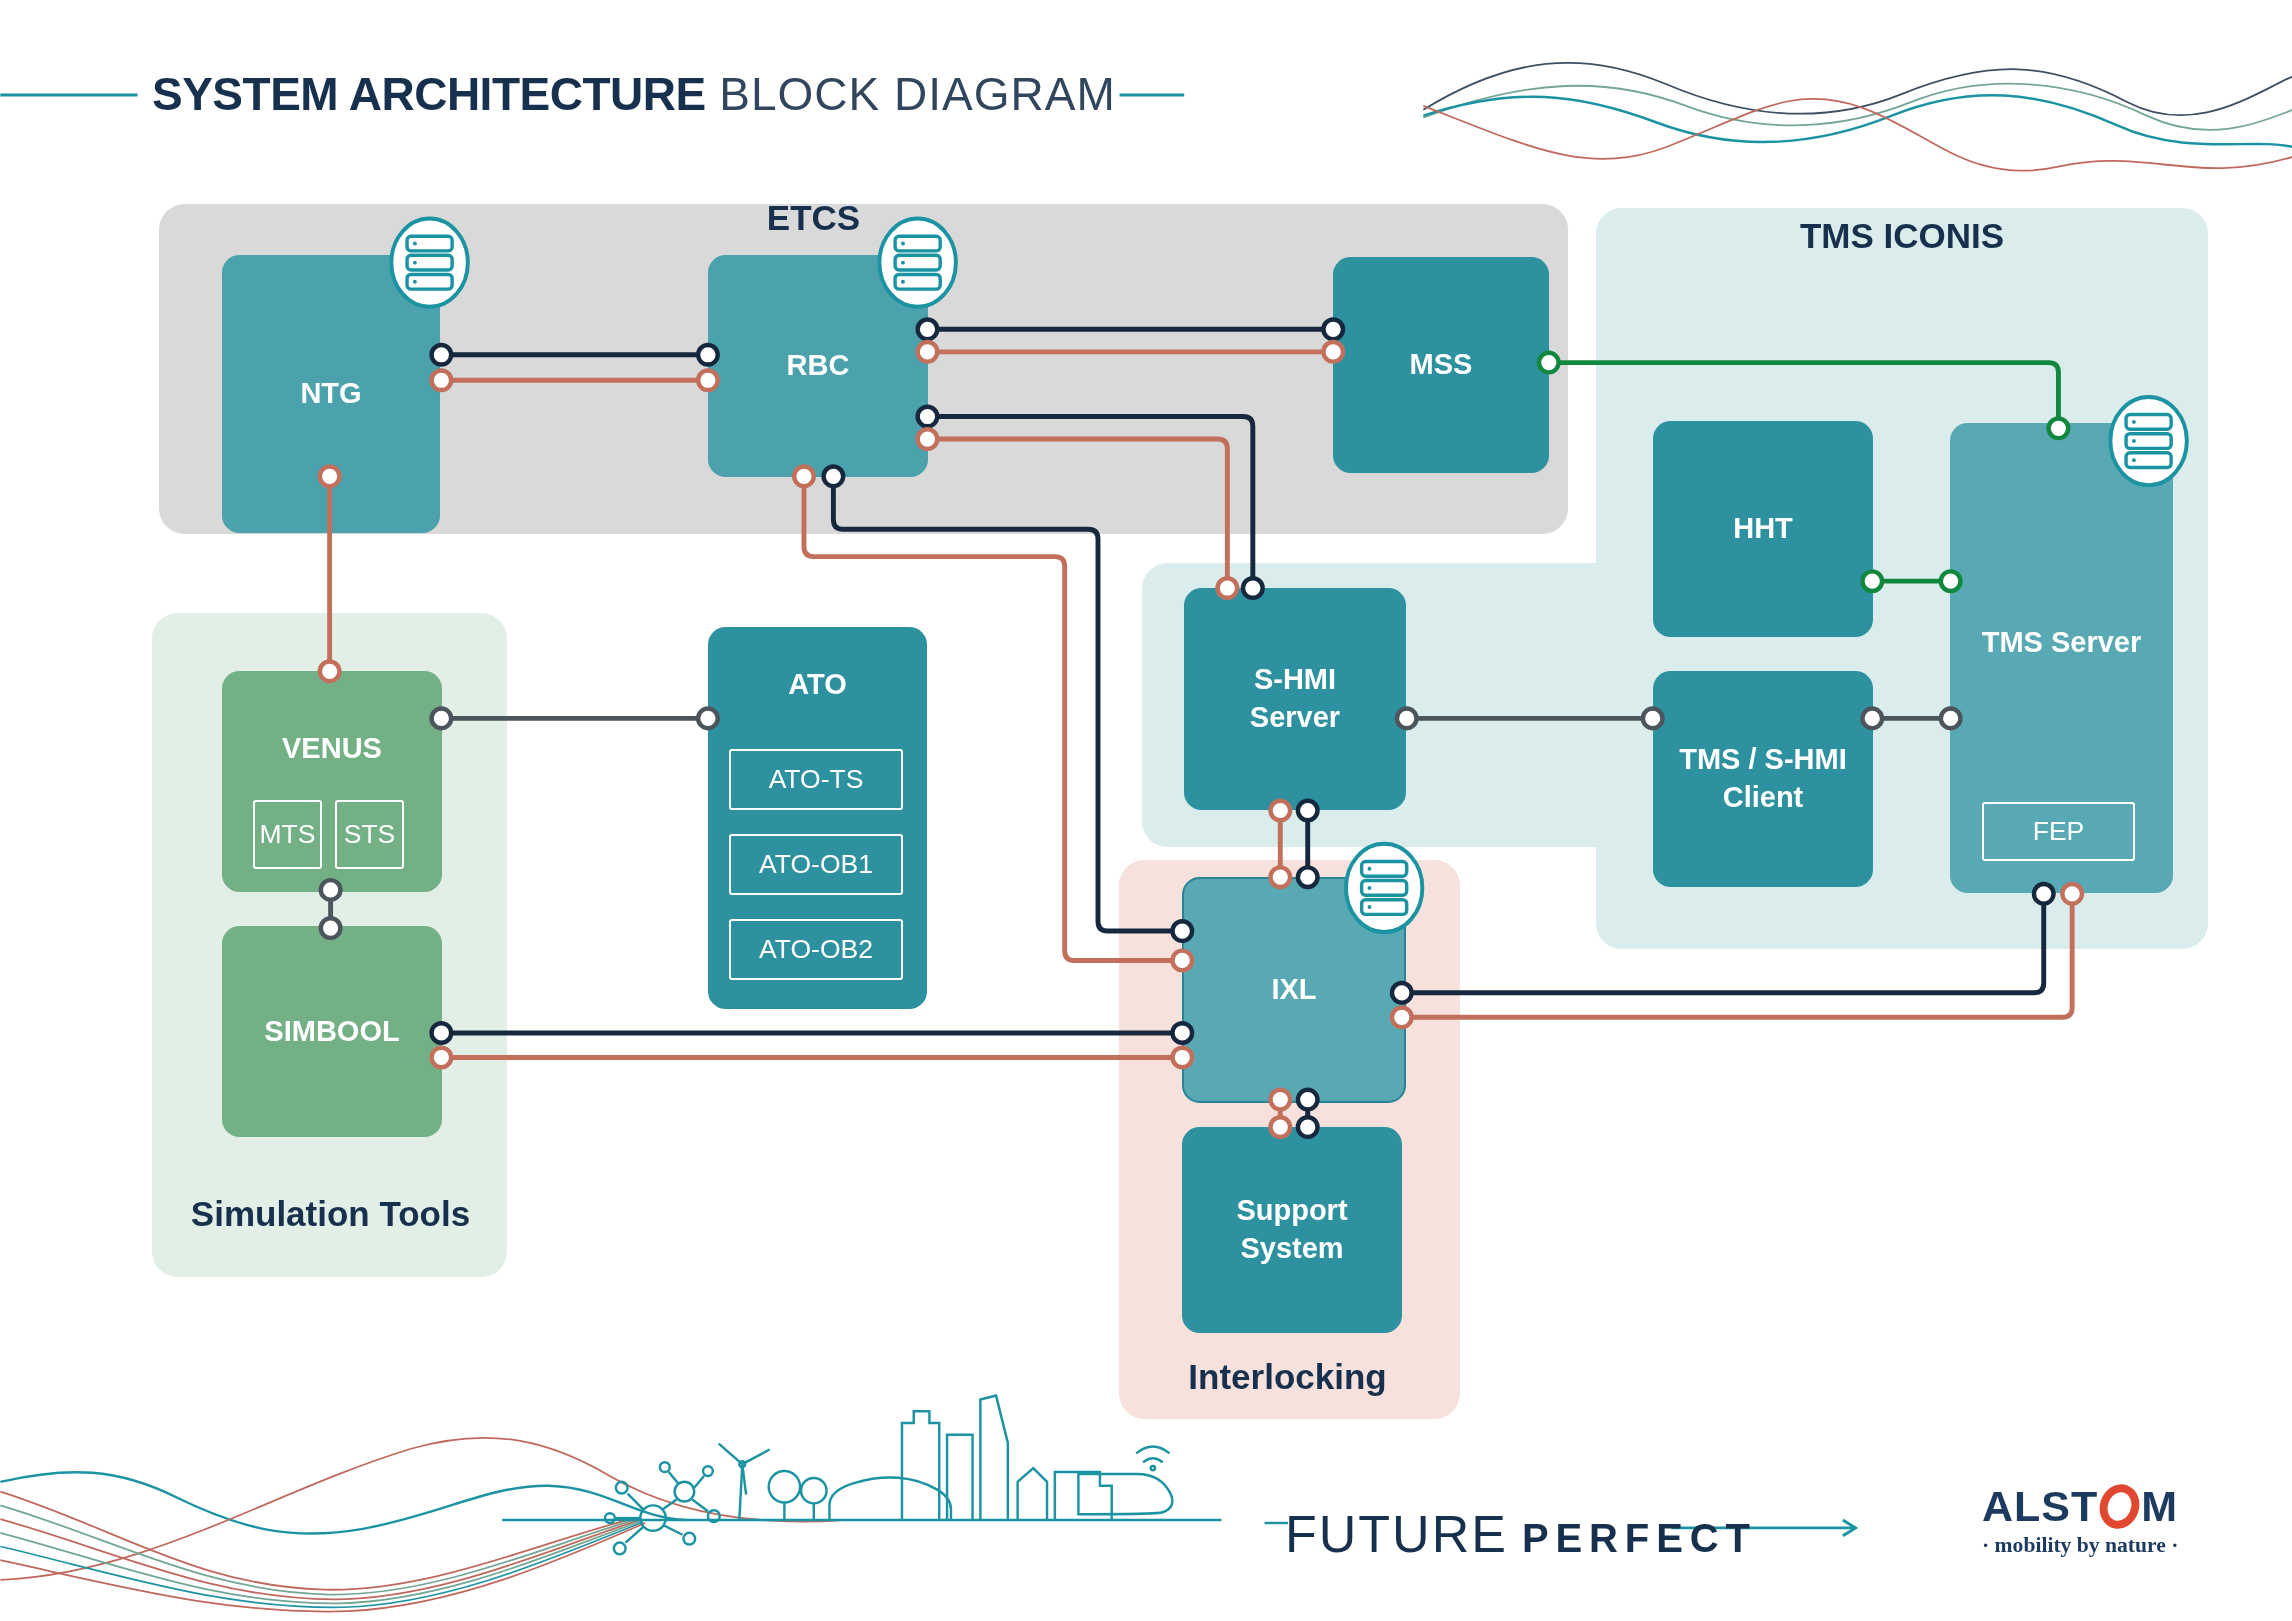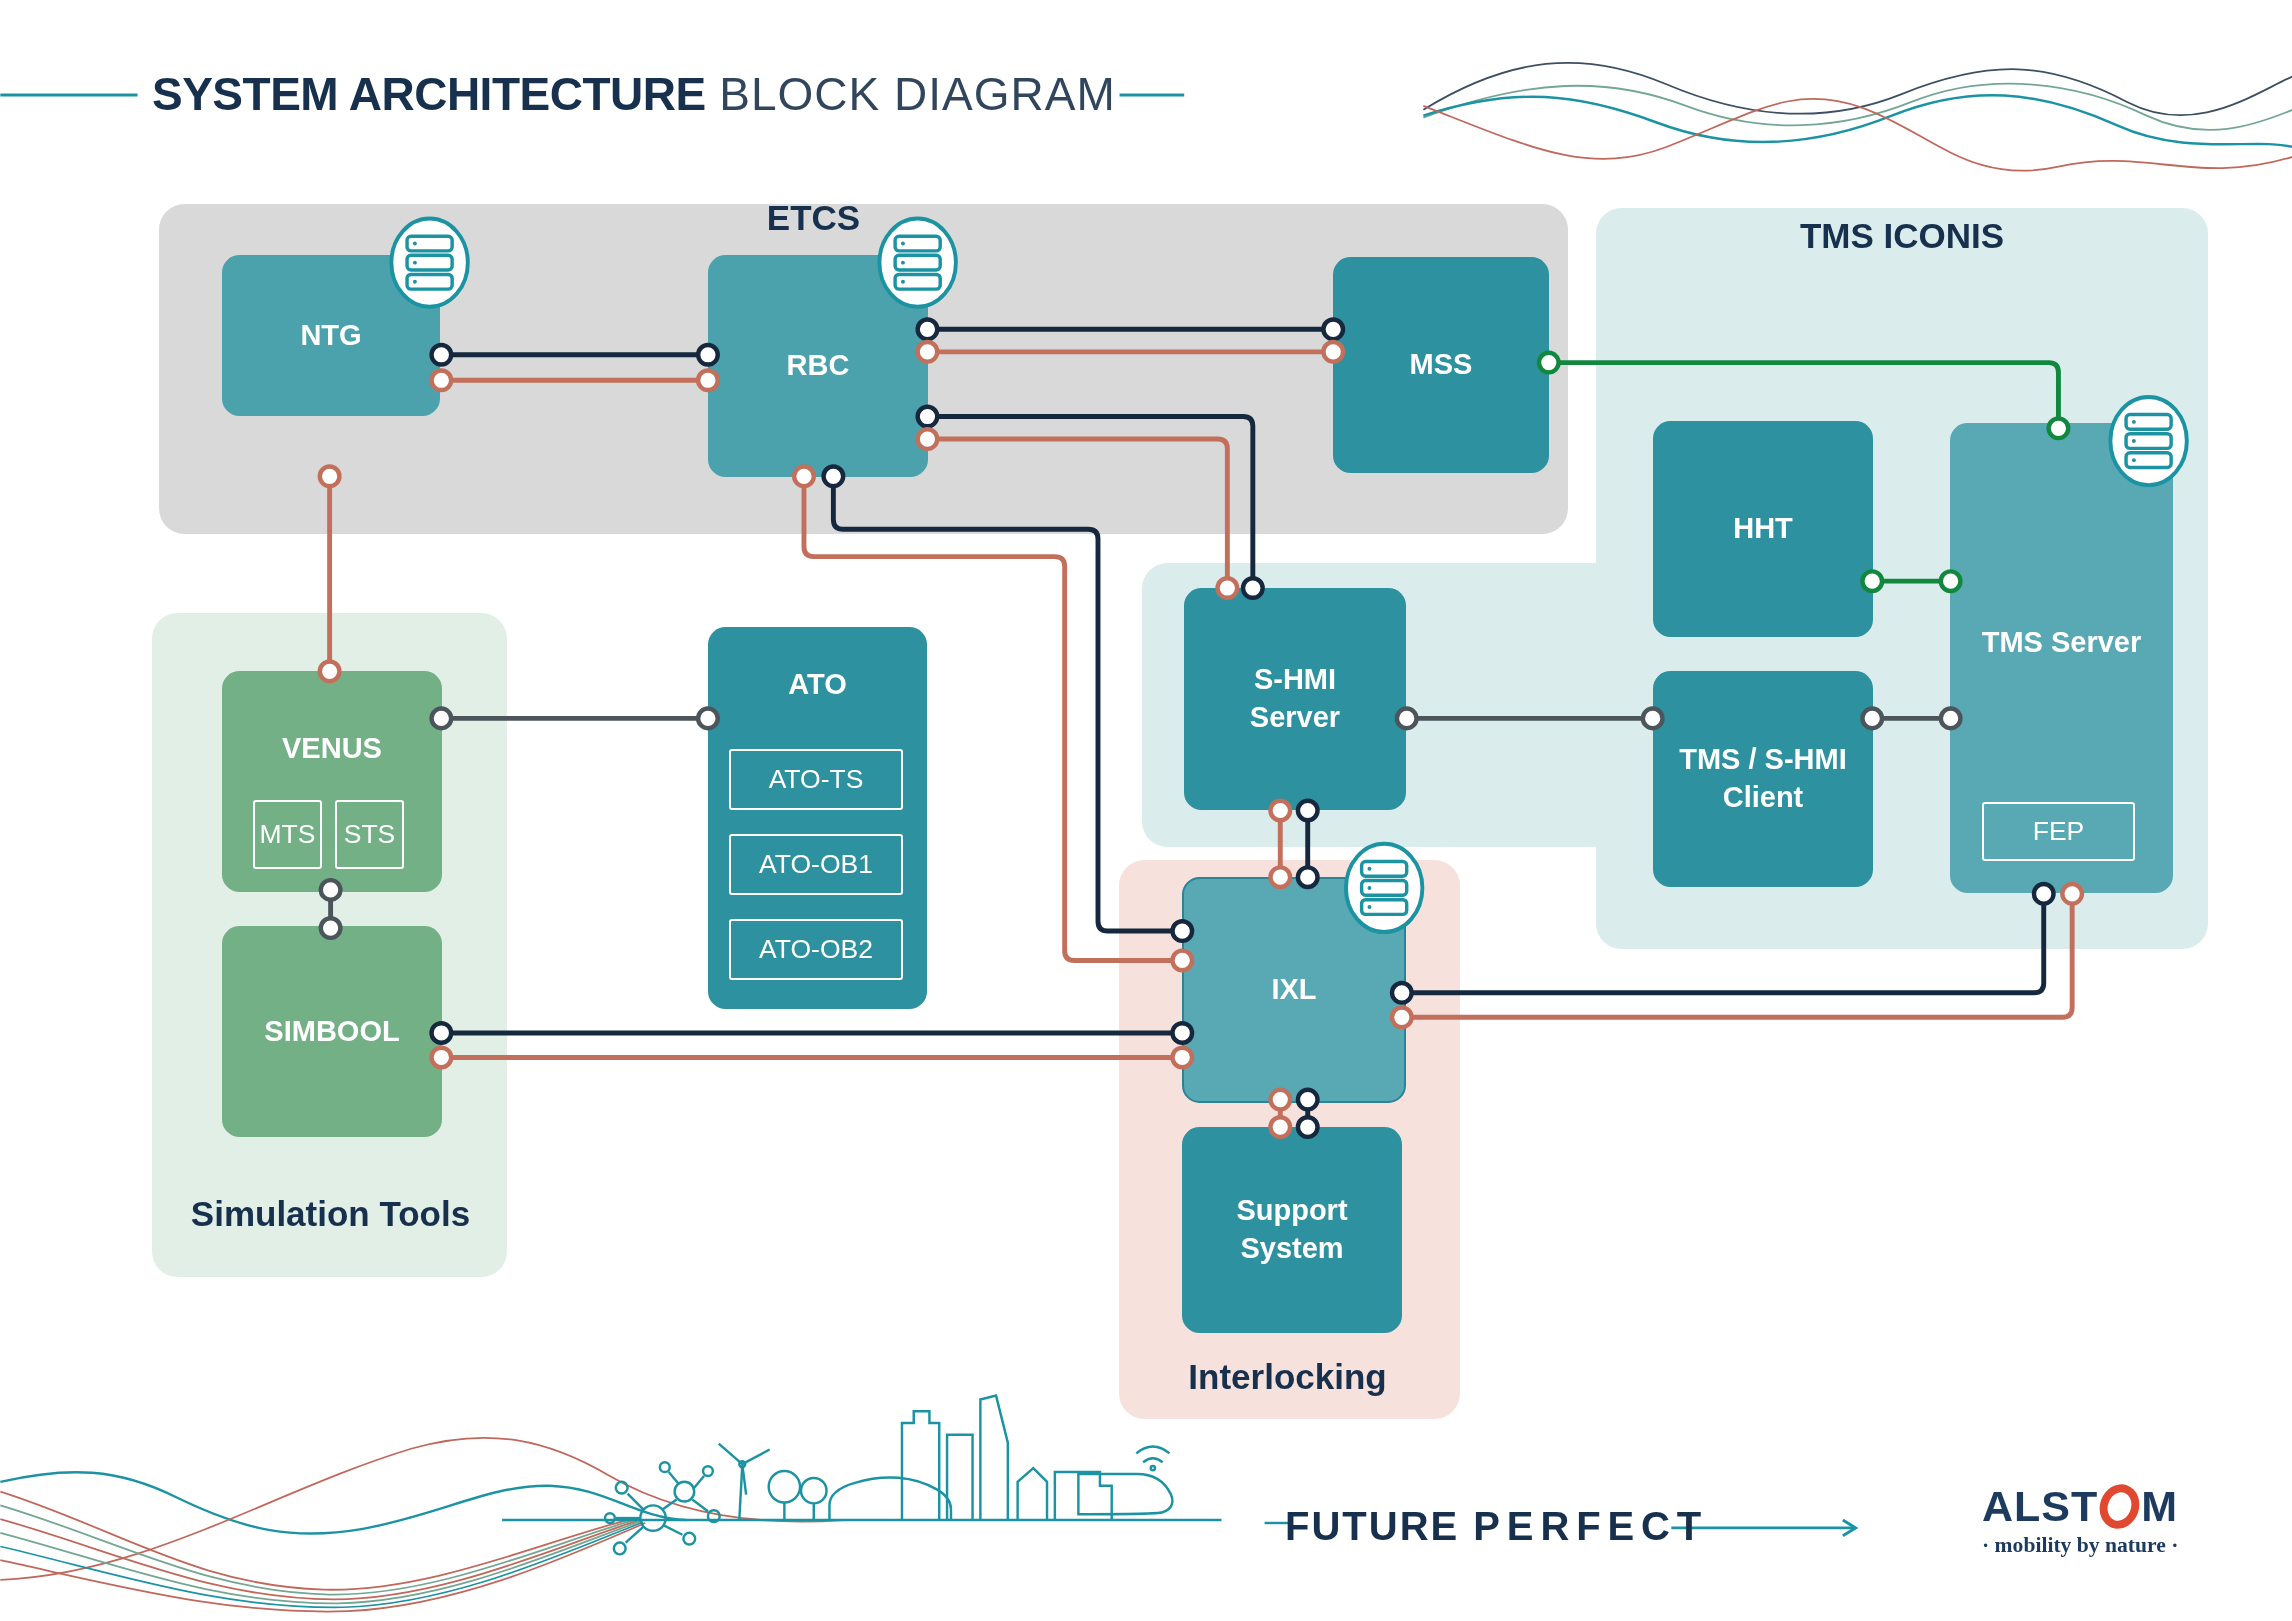--- a/index.html
+++ b/index.html
@@ -23,21 +23,21 @@
   .b-mid{background:var(--block_teal_mid);}
   .b-dark{background:var(--block_teal_dark);}
   .b-green{background:var(--block_green);}
   .b-border{border:2.9px solid #2a8496;}
   .top-align{align-items:flex-start;}
   .lbl{display:inline-block;}
   .sub{position:absolute;border:2.9px solid #fff;border-radius:3px;display:flex;align-items:center;
        justify-content:center;color:#fff;font-weight:400;font-size:26.5px;z-index:4;}
   
   .slogan{position:absolute;left:1285px;top:1504px;white-space:nowrap;z-index:5;}
-  .slogan .s-bold{font-size:40px;font-weight:700;color:var(--heading);letter-spacing:2px;}
+  .slogan .s-bold{font-size:52px;font-weight:400;color:var(--heading);letter-spacing:2px;}
   .slogan .s-light{font-size:40px;font-weight:700;color:var(--heading);letter-spacing:6.9px;margin-left:14px;}
   .brand{position:absolute;left:1982px;top:1482px;width:196px;text-align:center;z-index:5;}
   .brand-row{display:flex;align-items:center;justify-content:center;color:var(--brand_navy);
              font-weight:800;font-size:43px;letter-spacing:1px;}
   .o-ring{display:inline-block;width:29px;height:29px;border:8.8px solid var(--brand_red);
           border-radius:50%;margin:0 2px;transform:rotate(20deg);}
   .brand-sub{font-family:"Liberation Serif",serif;font-weight:700;font-size:21.6px;
              color:var(--brand_navy);margin-top:2px;white-space:nowrap;}
   
   .w-navy{stroke:var(--navy);stroke-width:5;fill:none;stroke-linejoin:round;}
@@ -147,21 +147,21 @@
 
   <div class="panel-label" style="left:686px;top:198px;width:255px">ETCS</div>
   <div class="panel-label" style="left:1745px;top:216px;width:314px">TMS ICONIS</div>
   <div class="panel-label" style="left:154px;top:1194px;width:353px">Simulation Tools</div>
   <div class="panel-label" style="left:1111px;top:1357px;width:353px">Interlocking</div>
 
   <div class="title">
     <span class="t-bold">SYSTEM ARCHITECTURE</span><span class="t-light">BLOCK DIAGRAM</span>
   </div>
 
-  <div class="block b-light" style="left:222px;top:255px;width:218px;height:161px">
+  <div class="block b-light" style="left:222px;top:255px;width:218px;height:278px">
     <span class="lbl">NTG</span>
     </div>
   <div class="block b-dark" style="left:1333px;top:257px;width:216px;height:216px">
     <span class="lbl">MSS</span>
     </div>
   <div class="block b-light" style="left:708px;top:255px;width:220px;height:222px">
     <span class="lbl">RBC</span>
     </div>
   <div class="block b-dark" style="left:1653px;top:421px;width:220px;height:216px">
     <span class="lbl">HHT</span>

